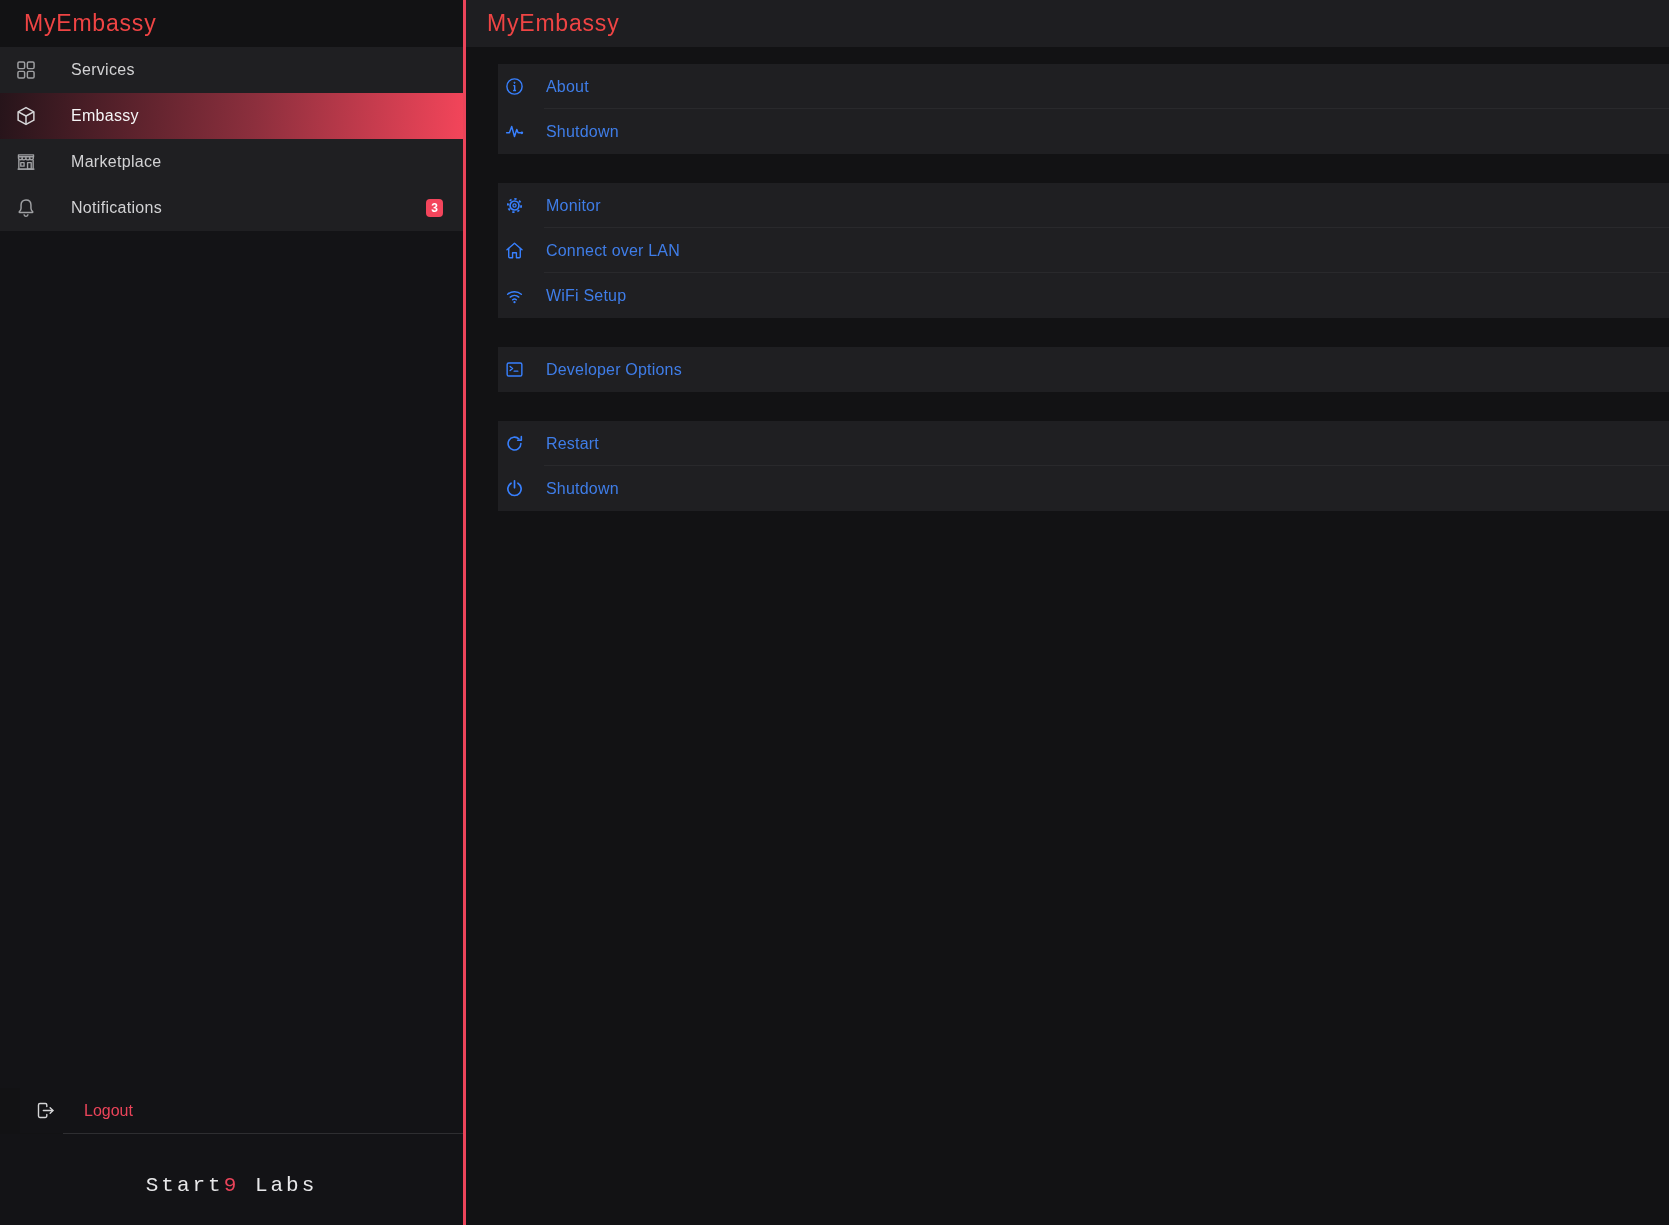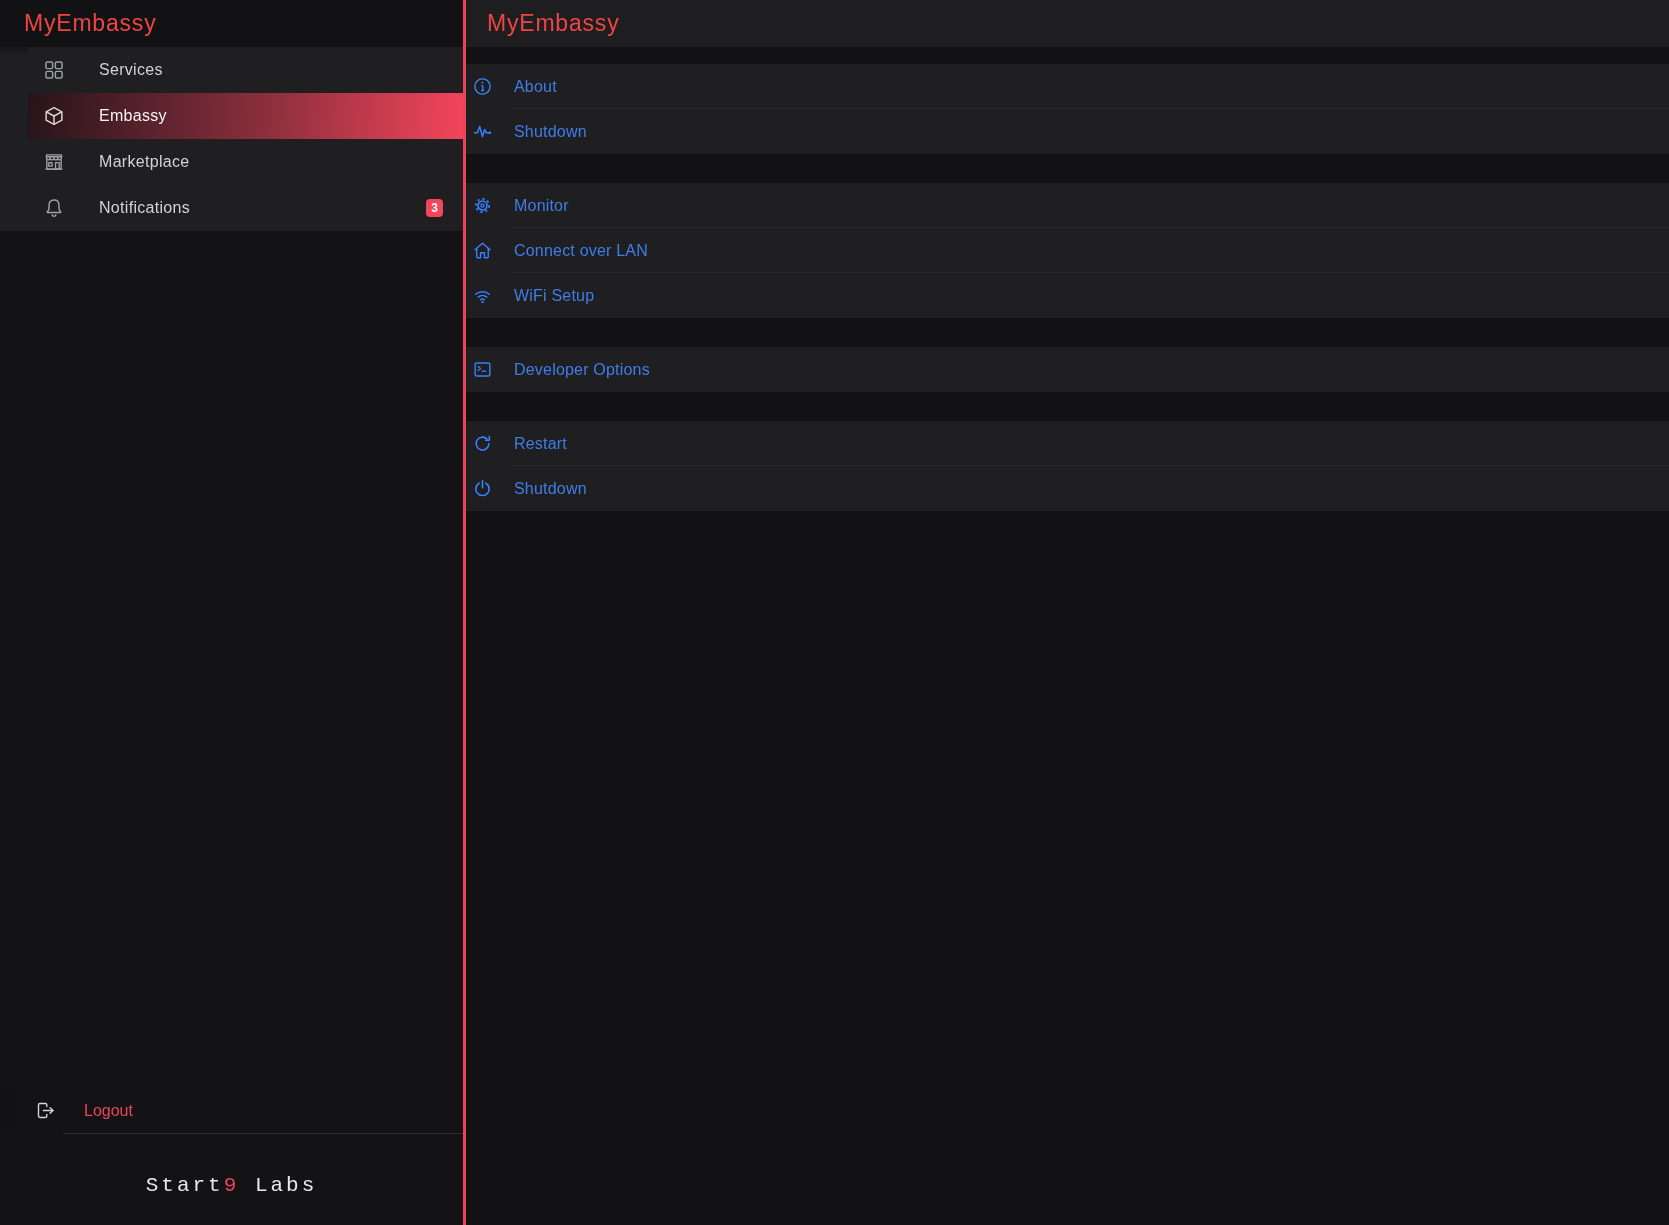--- a/index.html
+++ b/index.html
@@ -7,21 +7,21 @@
   body {
     display:flex;
     background:#121214;
     font-family:"Liberation Sans", sans-serif;
   }
   
   .sidebar { width:463px; flex:0 0 463px; display:flex; flex-direction:column; background:#121214; }
   .side-header { flex:0 0 47px; display:flex; align-items:center; padding-left:24px; background:#121214; }
   .app-title { font-size:23px; color:#ef4444; letter-spacing:.8px; font-weight:400; }
   .side-nav { flex:0 0 auto; background:linear-gradient(#17171a, #1f1f22 10px); }
-  .side-item { height:46px; display:flex; align-items:center; background:#1f1f22; padding:0 20px 0 15px; cursor:pointer;margin-left:28px; }
+  .side-item { height:46px; display:flex; align-items:center; background:#1f1f22; padding:0 20px 0 15px; cursor:pointer; }
   .side-item .icon { width:22px; height:22px; color:#9fa0a3; flex:0 0 22px; }
   .side-item .label { margin-left:34px; font-size:16px; color:#d2d2d4; letter-spacing:.3px; }
   .side-item.selected { background:linear-gradient(95deg, #26141a 0%, #8c2f3d 55%, #f3455a 100%); }
   .side-item.selected .label { color:#f5f5f6; }
   .side-item.selected .icon { color:#d8d8da; }
   .badge {
     margin-left:auto; background:#f3455c; color:#fff;
     font-size:12px; font-weight:bold; line-height:14px;
     border-radius:4px; padding:2px 5px;
   }
@@ -34,21 +34,21 @@
     flex:0 0 91px; background:#131316; text-align:center; padding-top:40px;
     font-family:"Liberation Mono", monospace; font-size:21px; letter-spacing:3px; color:#e8e8ea;
   }
   .brand-digit { color:#eb445a; }
   
   .red-divider { width:3px; flex:0 0 3px; background:#eb445a; }
   
   .main { flex:1 1 auto; display:flex; flex-direction:column; background:#121214; }
   .main-header { flex:0 0 47px; background:#1e1e21; display:flex; align-items:center; padding-left:21px; }
   .main-body { flex:1 1 auto; padding-top:17px; background:#121214; overflow:hidden; }
-  .m-group { margin-bottom:29px; }
+  .m-group { margin-bottom:29px;margin-left:32px; }
   .m-item { height:45px; background:#1f1f22; display:flex; align-items:center; padding-left:6px; position:relative; cursor:pointer; }
   .m-item .icon { width:21px; height:21px; color:#3880ff; flex:0 0 21px; }
   .m-item .label { margin-left:21px; font-size:16px; color:#3f7de8; letter-spacing:.2px; }
   .m-item:not(:last-child)::after {
     content:""; position:absolute; left:46px; right:0; bottom:0; height:1px; background:#29292c;
   }
   .icon svg { display:block; width:100%; height:100%; }
 </style>
 </head>
 <body>

